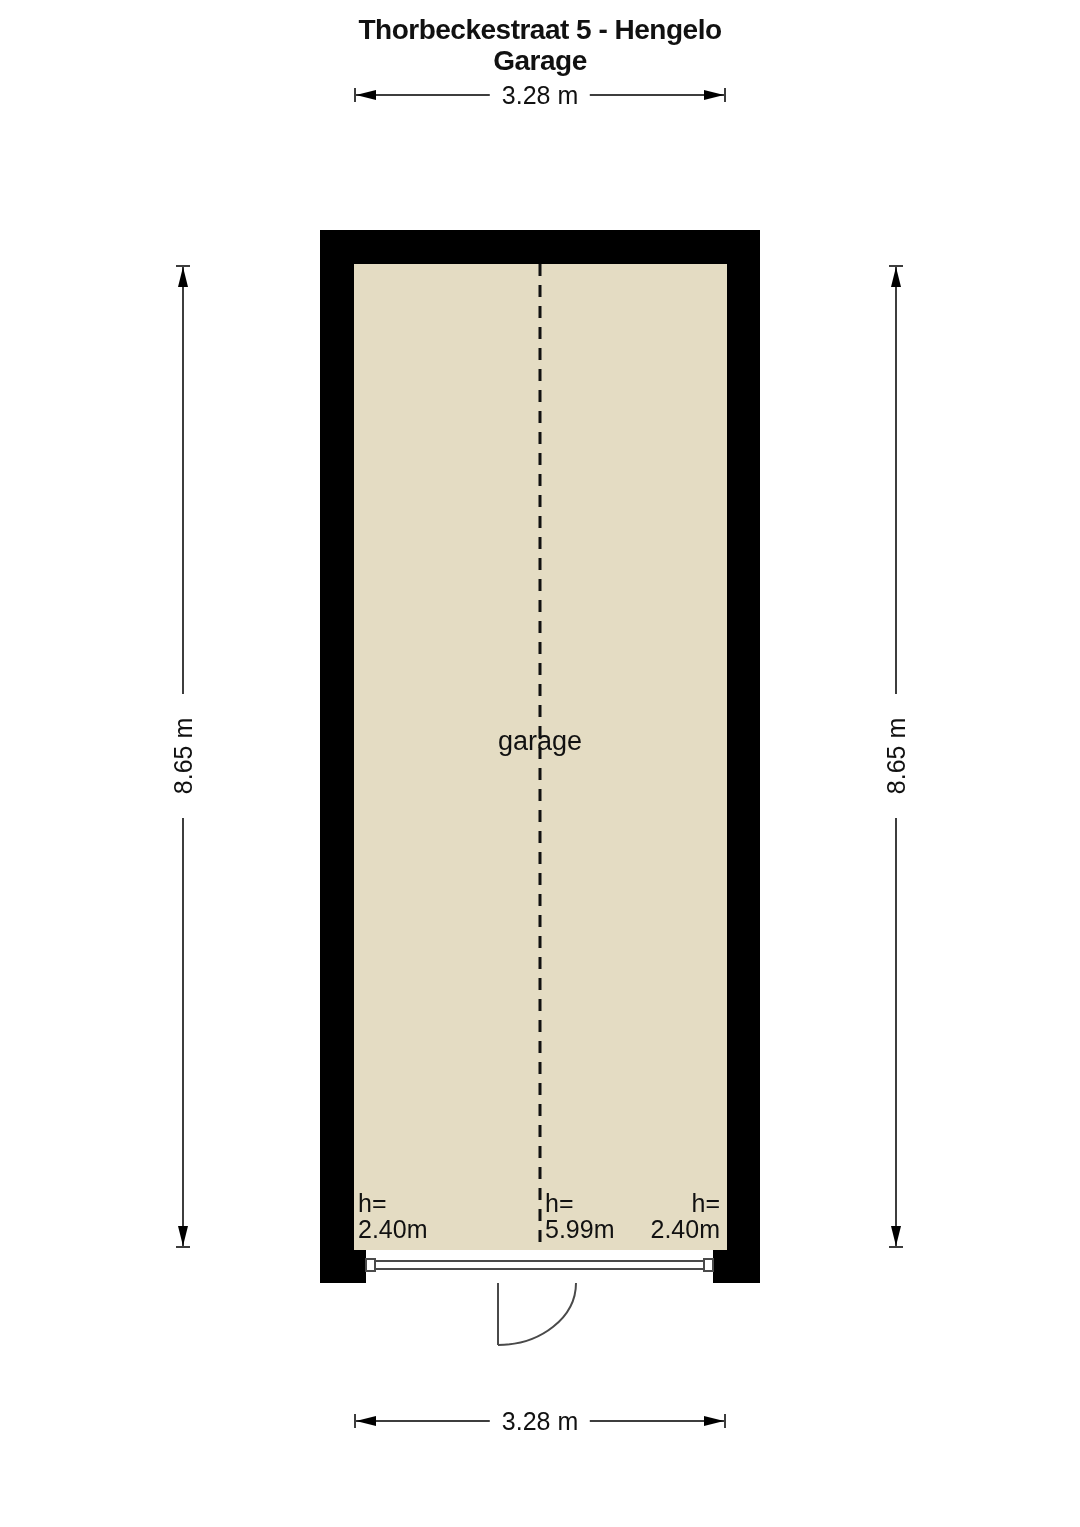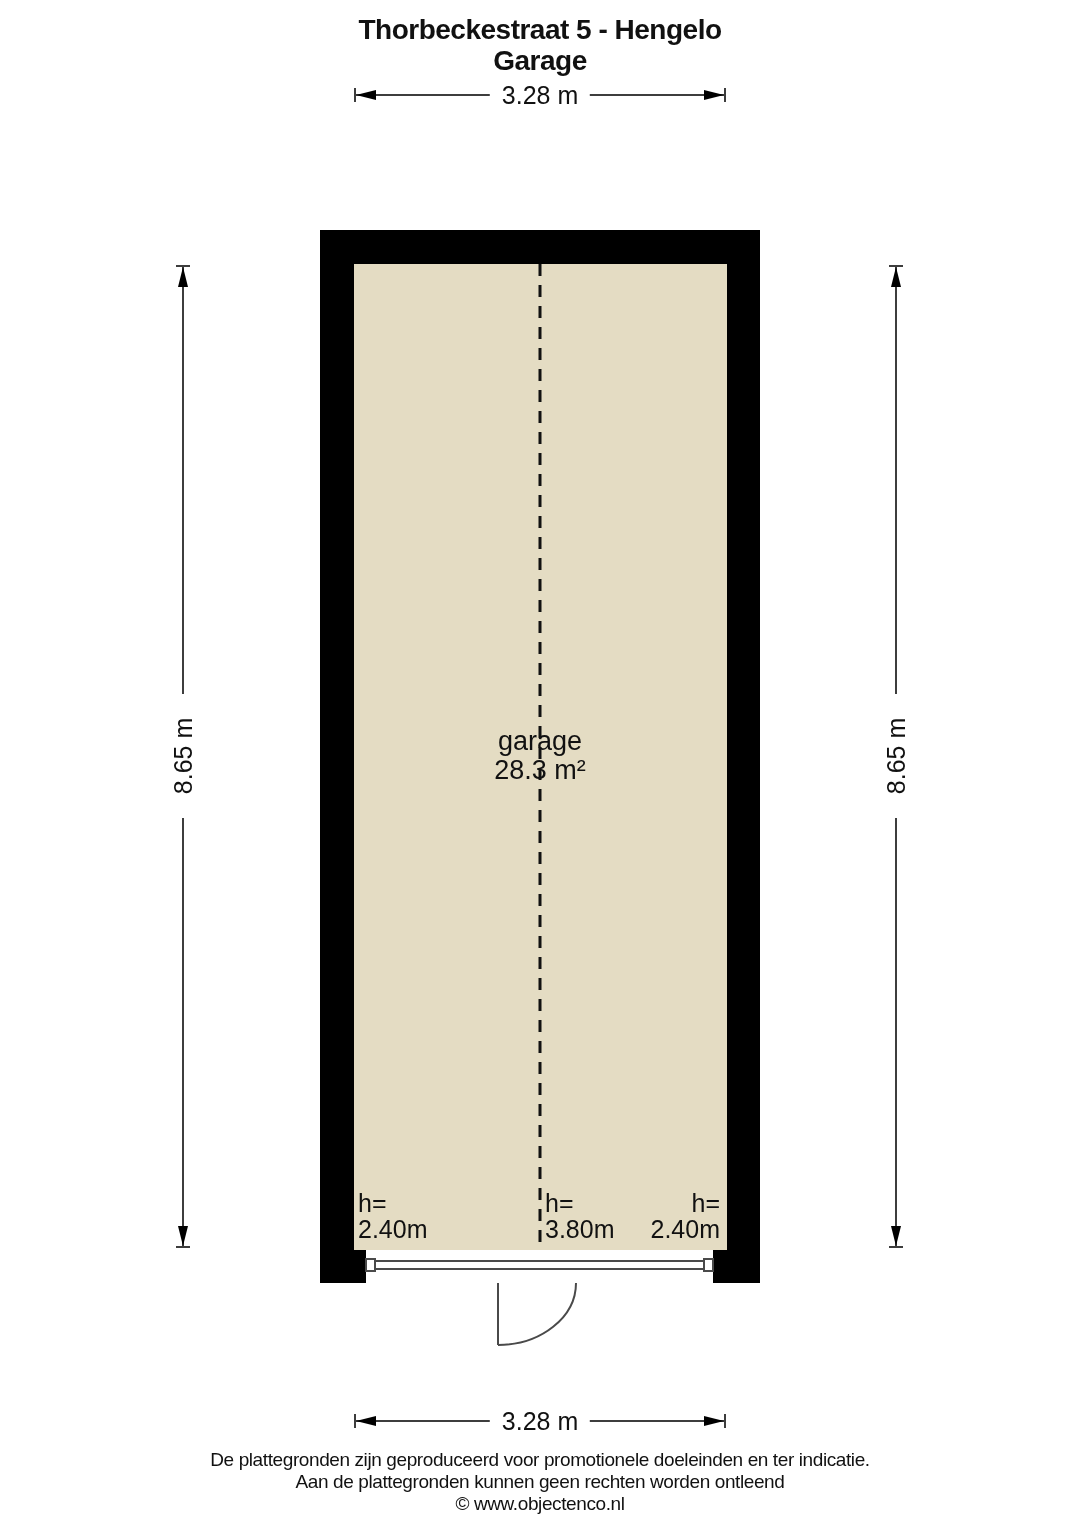--- a/index.html
+++ b/index.html
@@ -155,35 +155,29 @@
     <div>Garage</div>
   </div>
 
   <div class="dim-label dim-horizontal dim-top">3.28 m</div>
   <div class="dim-label dim-horizontal dim-bottom">3.28 m</div>
   <div class="dim-label dim-vertical dim-left">8.65 m</div>
   <div class="dim-label dim-vertical dim-right">8.65 m</div>
 
   <div class="room-label">
     <div>garage</div>
-    <div>28.3 m²</div>
   </div>
 
   <div class="h-label h-left">
     <div>h=</div>
     <div>2.40m</div>
   </div>
   <div class="h-label h-center">
     <div>h=</div>
-    <div>3.80m</div>
+    <div>5.99m</div>
   </div>
   <div class="h-label h-right">
     <div>h=</div>
     <div>2.40m</div>
   </div>
 
-  <div class="footer">
-    <div>De plattegronden zijn geproduceerd voor promotionele doeleinden en ter indicatie.</div>
-    <div>Aan de plattegronden kunnen geen rechten worden ontleend</div>
-    <div>© www.objectenco.nl</div>
-  </div>
 
 </div>
 
 </body></html>

